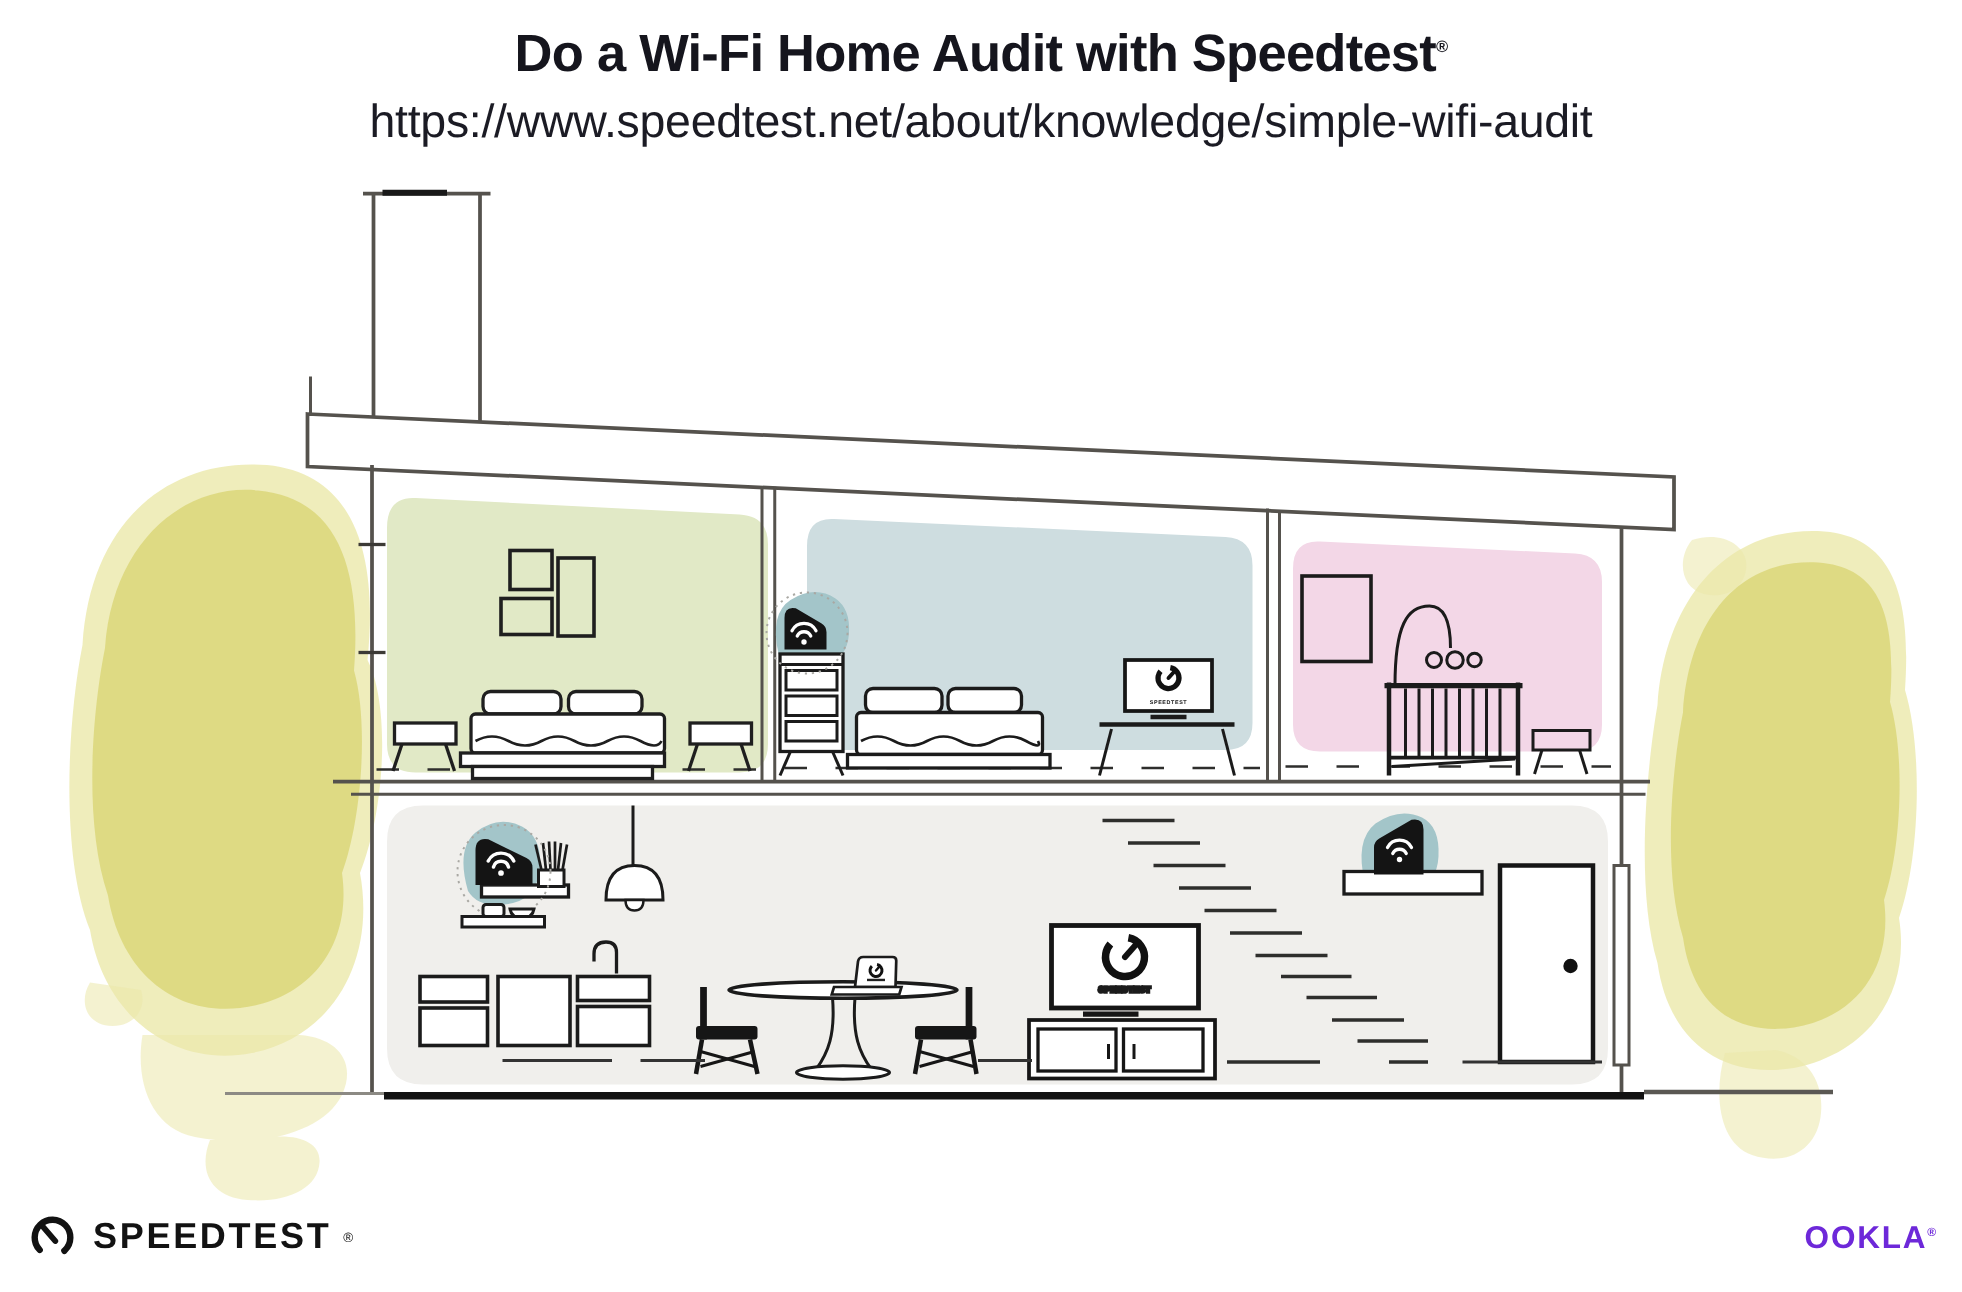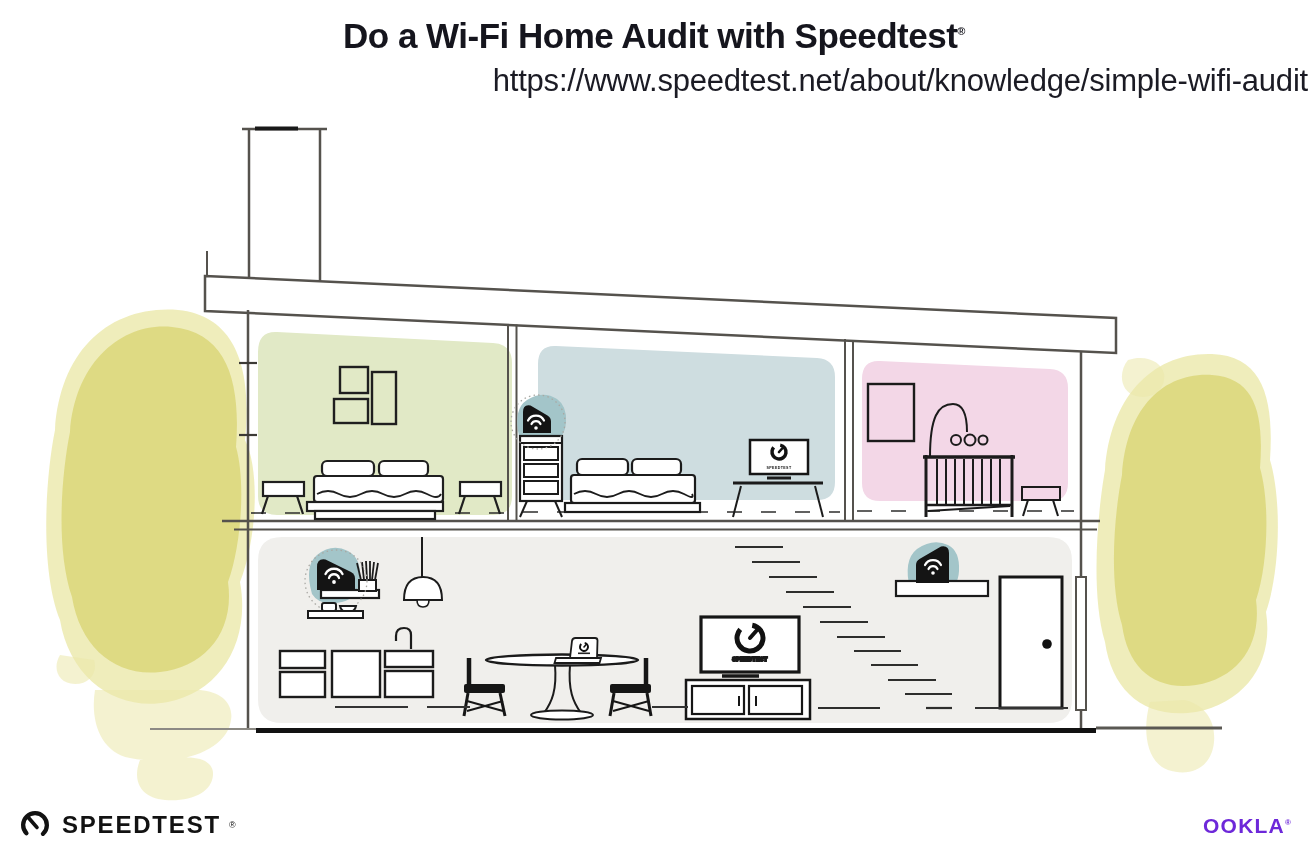--- a/index.html
+++ b/index.html
@@ -1,21 +1,21 @@
 <!DOCTYPE html>
 <html><head>
 <meta charset="utf-8">
 <style>
   html,body{margin:0;padding:0}
   body{width:1308px;height:861px;position:relative;background:#ffffff;overflow:hidden;
        font-family:"Liberation Sans",sans-serif;}
   .title{position:absolute;top:16px;left:0;width:100%;text-align:center;
          font-size:35px;font-weight:700;color:#15151d;letter-spacing:-0.5px;}
   .title sup{font-size:11px;vertical-align:super;font-weight:700;}
-  .url{position:absolute;top:63px;left:0;width:100%;text-align:right;
+  .url{position:absolute;top:63px;left:0;width:100%;text-align:center;
        font-size:31px;font-weight:400;color:#1b1b24;letter-spacing:-0.2px;}
   .illus{position:absolute;top:0;left:0;}
   .footer-left{position:absolute;left:16px;top:806px;display:flex;align-items:center;gap:8px;color:#121212;}
   .st-word{font-size:24px;font-weight:700;letter-spacing:1.8px;}
   .footer-left sup{font-size:9px;vertical-align:super;}
   .footer-right{position:absolute;right:16px;top:814px;color:#6d28d9;
                 font-size:21px;font-weight:600;letter-spacing:1.2px;}
   .footer-right sup{font-size:8px;vertical-align:super;}
   svg text{font-family:"Liberation Sans",sans-serif;}
 </style>

